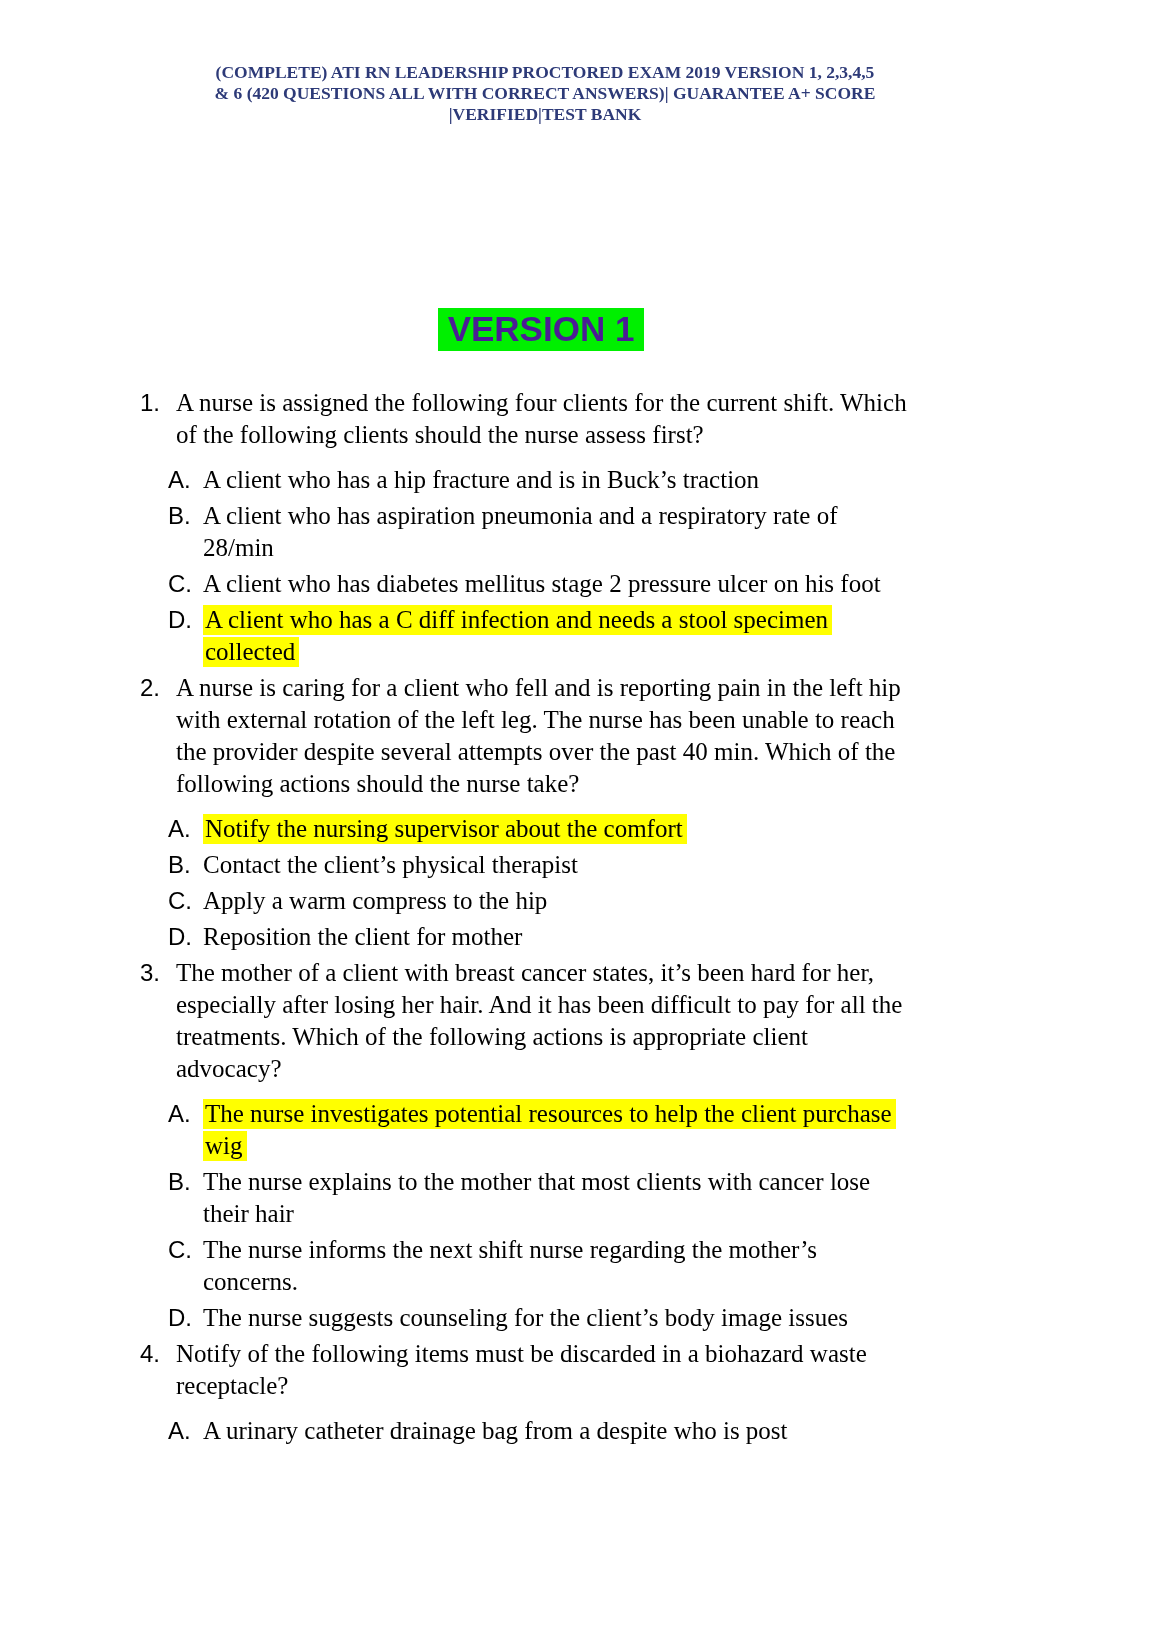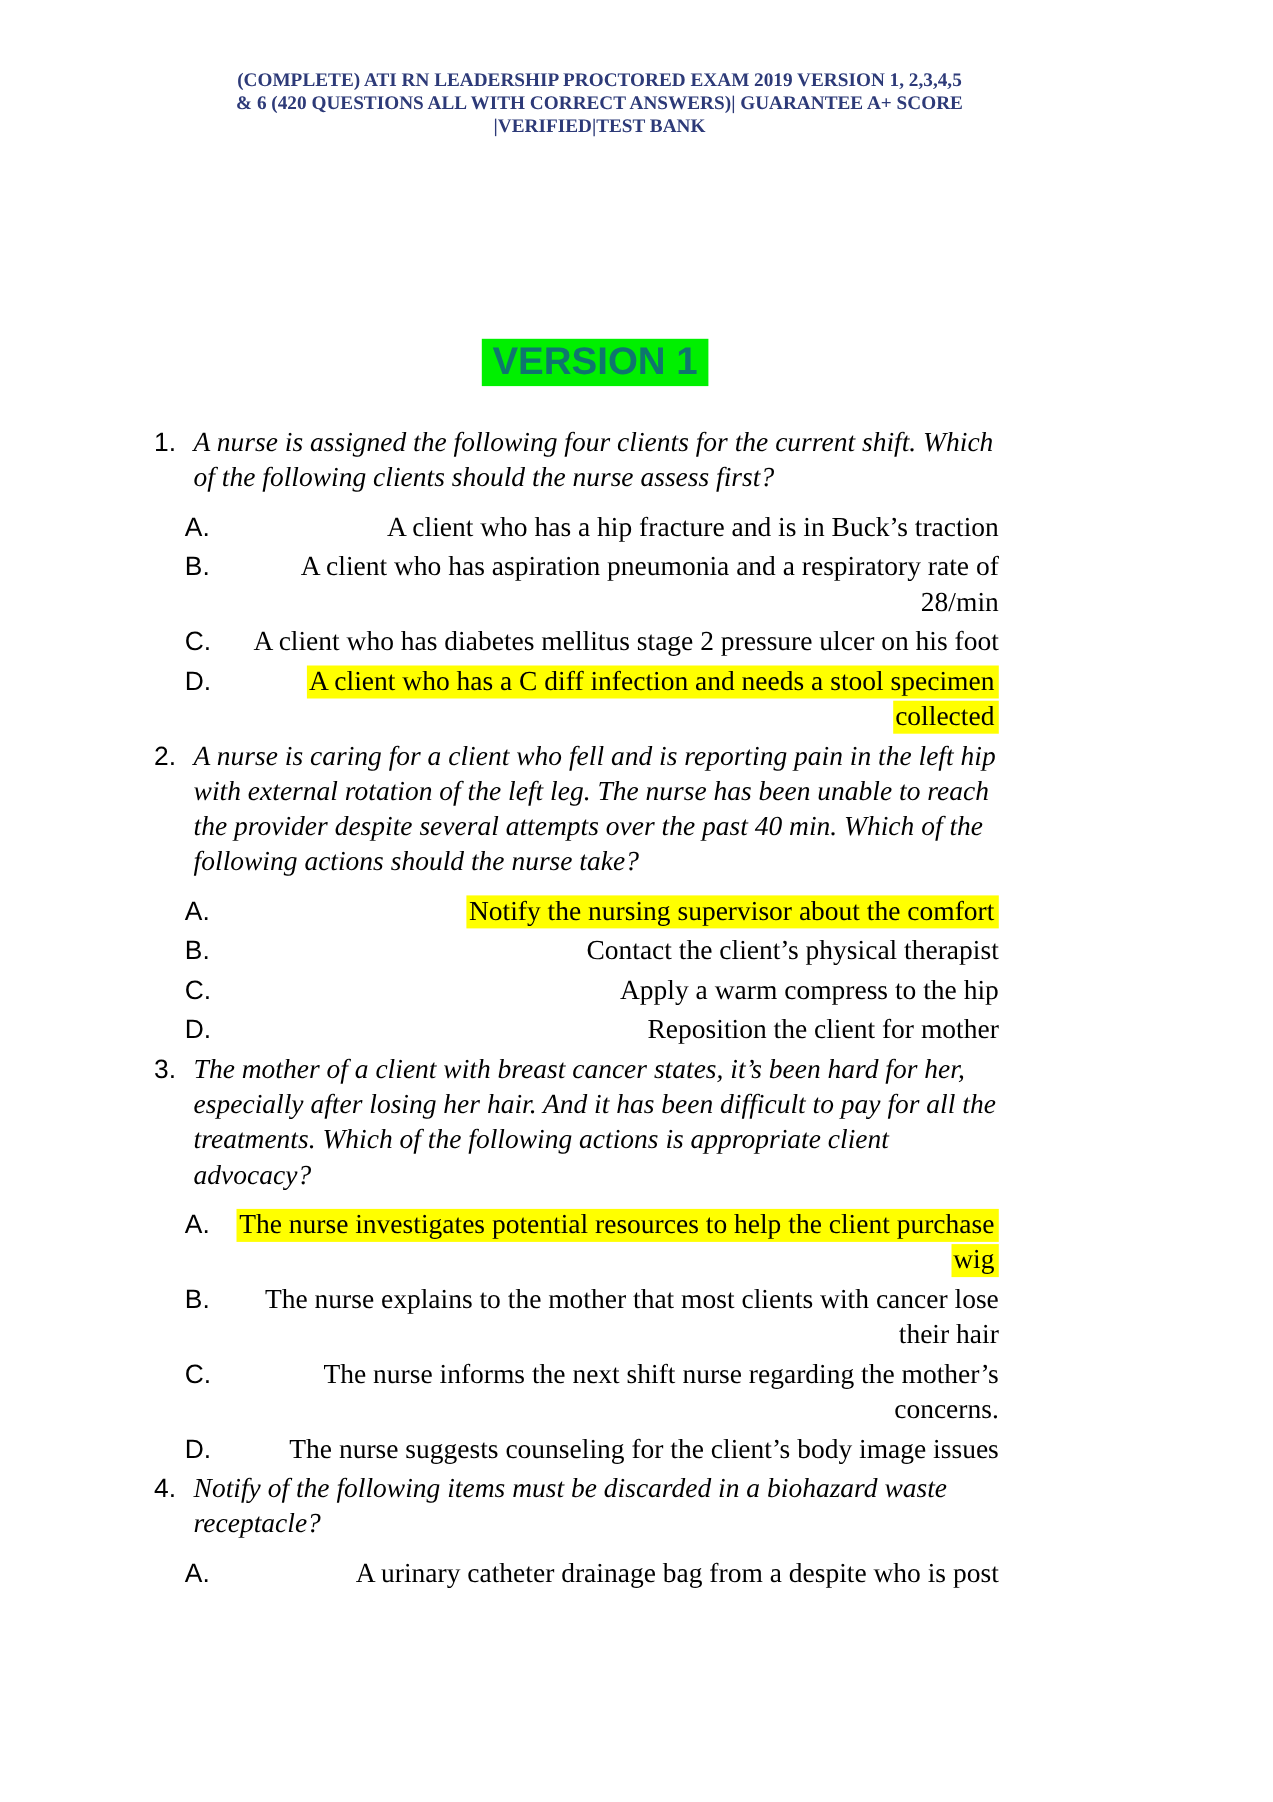--- a/index.html
+++ b/index.html
@@ -35,43 +35,43 @@
   .version-title{
     display:inline-block;
     position:relative;
     left:-18px;
     background:var(--title-hl);
     font-family:"Liberation Sans","DejaVu Sans",sans-serif;
     font-weight:bold;
     font-size:35px;
     line-height:38px;
     padding:2px 10px 3px 10px;
-    color:#0f766e;
+    color:#4c1d95;
   }
   .questions{
     margin:36px 0 0 140px;
     width:768px;
     font-size:25px;
     line-height:32px;
   }
   .q-row{display:flex;align-items:flex-start;}
   .q-num{
     flex:0 0 36px;
     font-family:"Liberation Sans","DejaVu Sans",sans-serif;
     font-size:24px;
   }
-  .q-stem{flex:1;font-style:italic;}
+  .q-stem{flex:1;}
   .options{margin:13px 0 2px 28px;}
   .opt-row{display:flex;align-items:flex-start;margin-bottom:4px;}
   .opt-letter{
     flex:0 0 35px;
     font-family:"Liberation Sans","DejaVu Sans",sans-serif;
     font-size:24px;
   }
-  .opt-text{flex:1;text-align:right;}
+  .opt-text{flex:1;}
   .hl{
     background:var(--answer-hl);
     padding:1px 4px 2px 2px;
     -webkit-box-decoration-break:clone;
     box-decoration-break:clone;
   }
   .footer-watermark{
     margin:72px 0 0 460px;
     font-family:"Liberation Sans","DejaVu Sans",sans-serif;
     font-size:34px;

